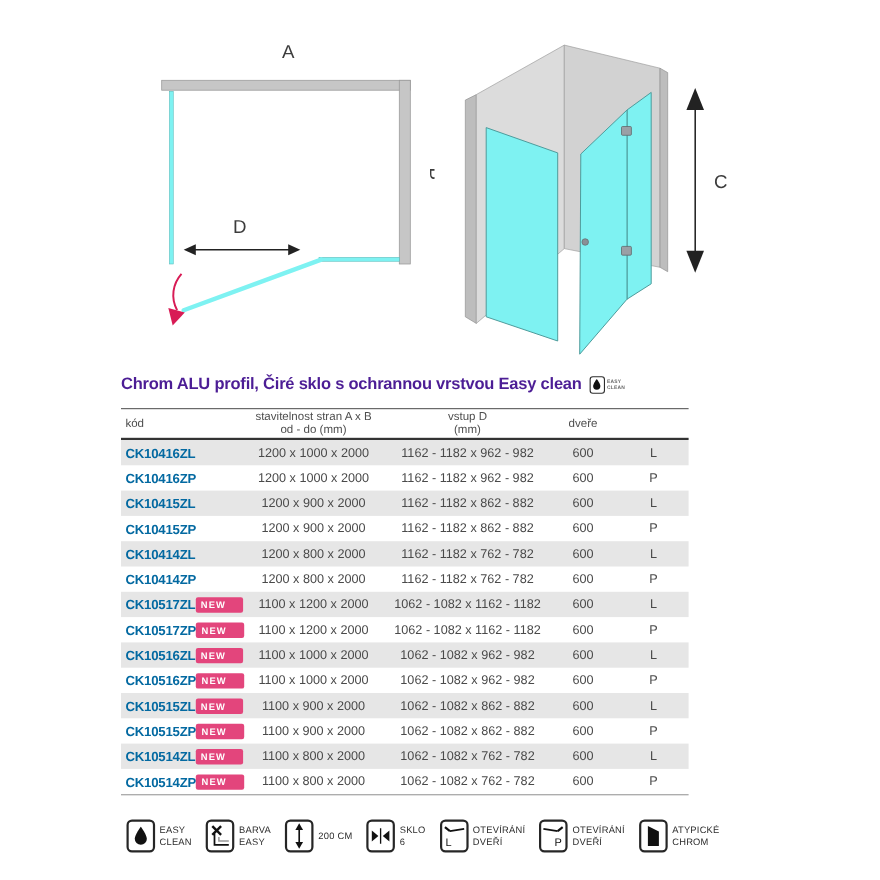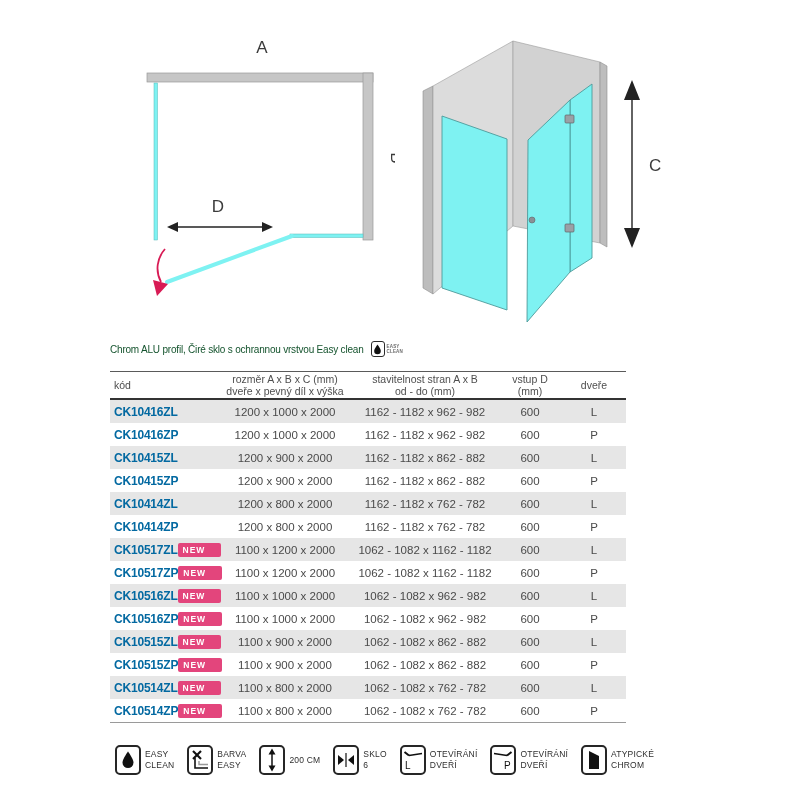--- a/index.html
+++ b/index.html
@@ -7,21 +7,21 @@
   body { font-family:"Liberation Sans", sans-serif; color:#3f3f3f; }
   .page { position:relative; width:800px; height:800px; background:#fff; overflow:hidden; }
 
   
   .plan-svg { position:absolute; left:105px; top:28px; }
   .iso-svg  { position:absolute; left:415px; top:18px; }
   .dim-letter { font-family:"Liberation Sans",sans-serif; font-size:17px; fill:#3c3c3c; }
 
   
   .title-row { position:absolute; left:110px; top:341px; display:flex; align-items:center; gap:7px; }
-  .title-row h1 { font-size:10px; font-weight:normal; color:#14532d; letter-spacing:-0.2px; }
+  .title-row h1 { font-size:15px; font-weight:bold; color:#4c1d95; letter-spacing:-0.2px; }
   .mini-badge { display:flex; align-items:center; gap:2px; }
   .mini-box { width:14px; height:16px; border:1px solid #2c2c2c; border-radius:3px;
               display:flex; align-items:center; justify-content:center; background:#fff; }
   .mini-text { display:flex; flex-direction:column; font-size:4.5px; line-height:1.2;
                color:#6b6b6b; font-weight:bold; letter-spacing:0.2px; }
 
   
   .spec-table { position:absolute; left:110px; top:371px; width:516px;
                 border-bottom:1px solid #9a9a9a; }
   .thead, .trow { display:grid; grid-template-columns:108px 134px 146px 64px 64px; align-items:center; }
@@ -109,24 +109,20 @@
         <span>EASY</span>
         <span>CLEAN</span>
       </span>
     </span>
   </div>
 
   <div class="spec-table">
     <div class="thead">
       <div class="c c1">kód</div>
       <div class="c stack">
-        <span>rozměr A x B x C (mm)</span>
-        <span>dveře x pevný díl x výška</span>
-      </div>
-      <div class="c stack">
         <span>stavitelnost stran A x B</span>
         <span>od - do (mm)</span>
       </div>
       <div class="c stack">
         <span>vstup D</span>
         <span>(mm)</span>
       </div>
       <div class="c">dveře</div>
     </div>
     <div>

